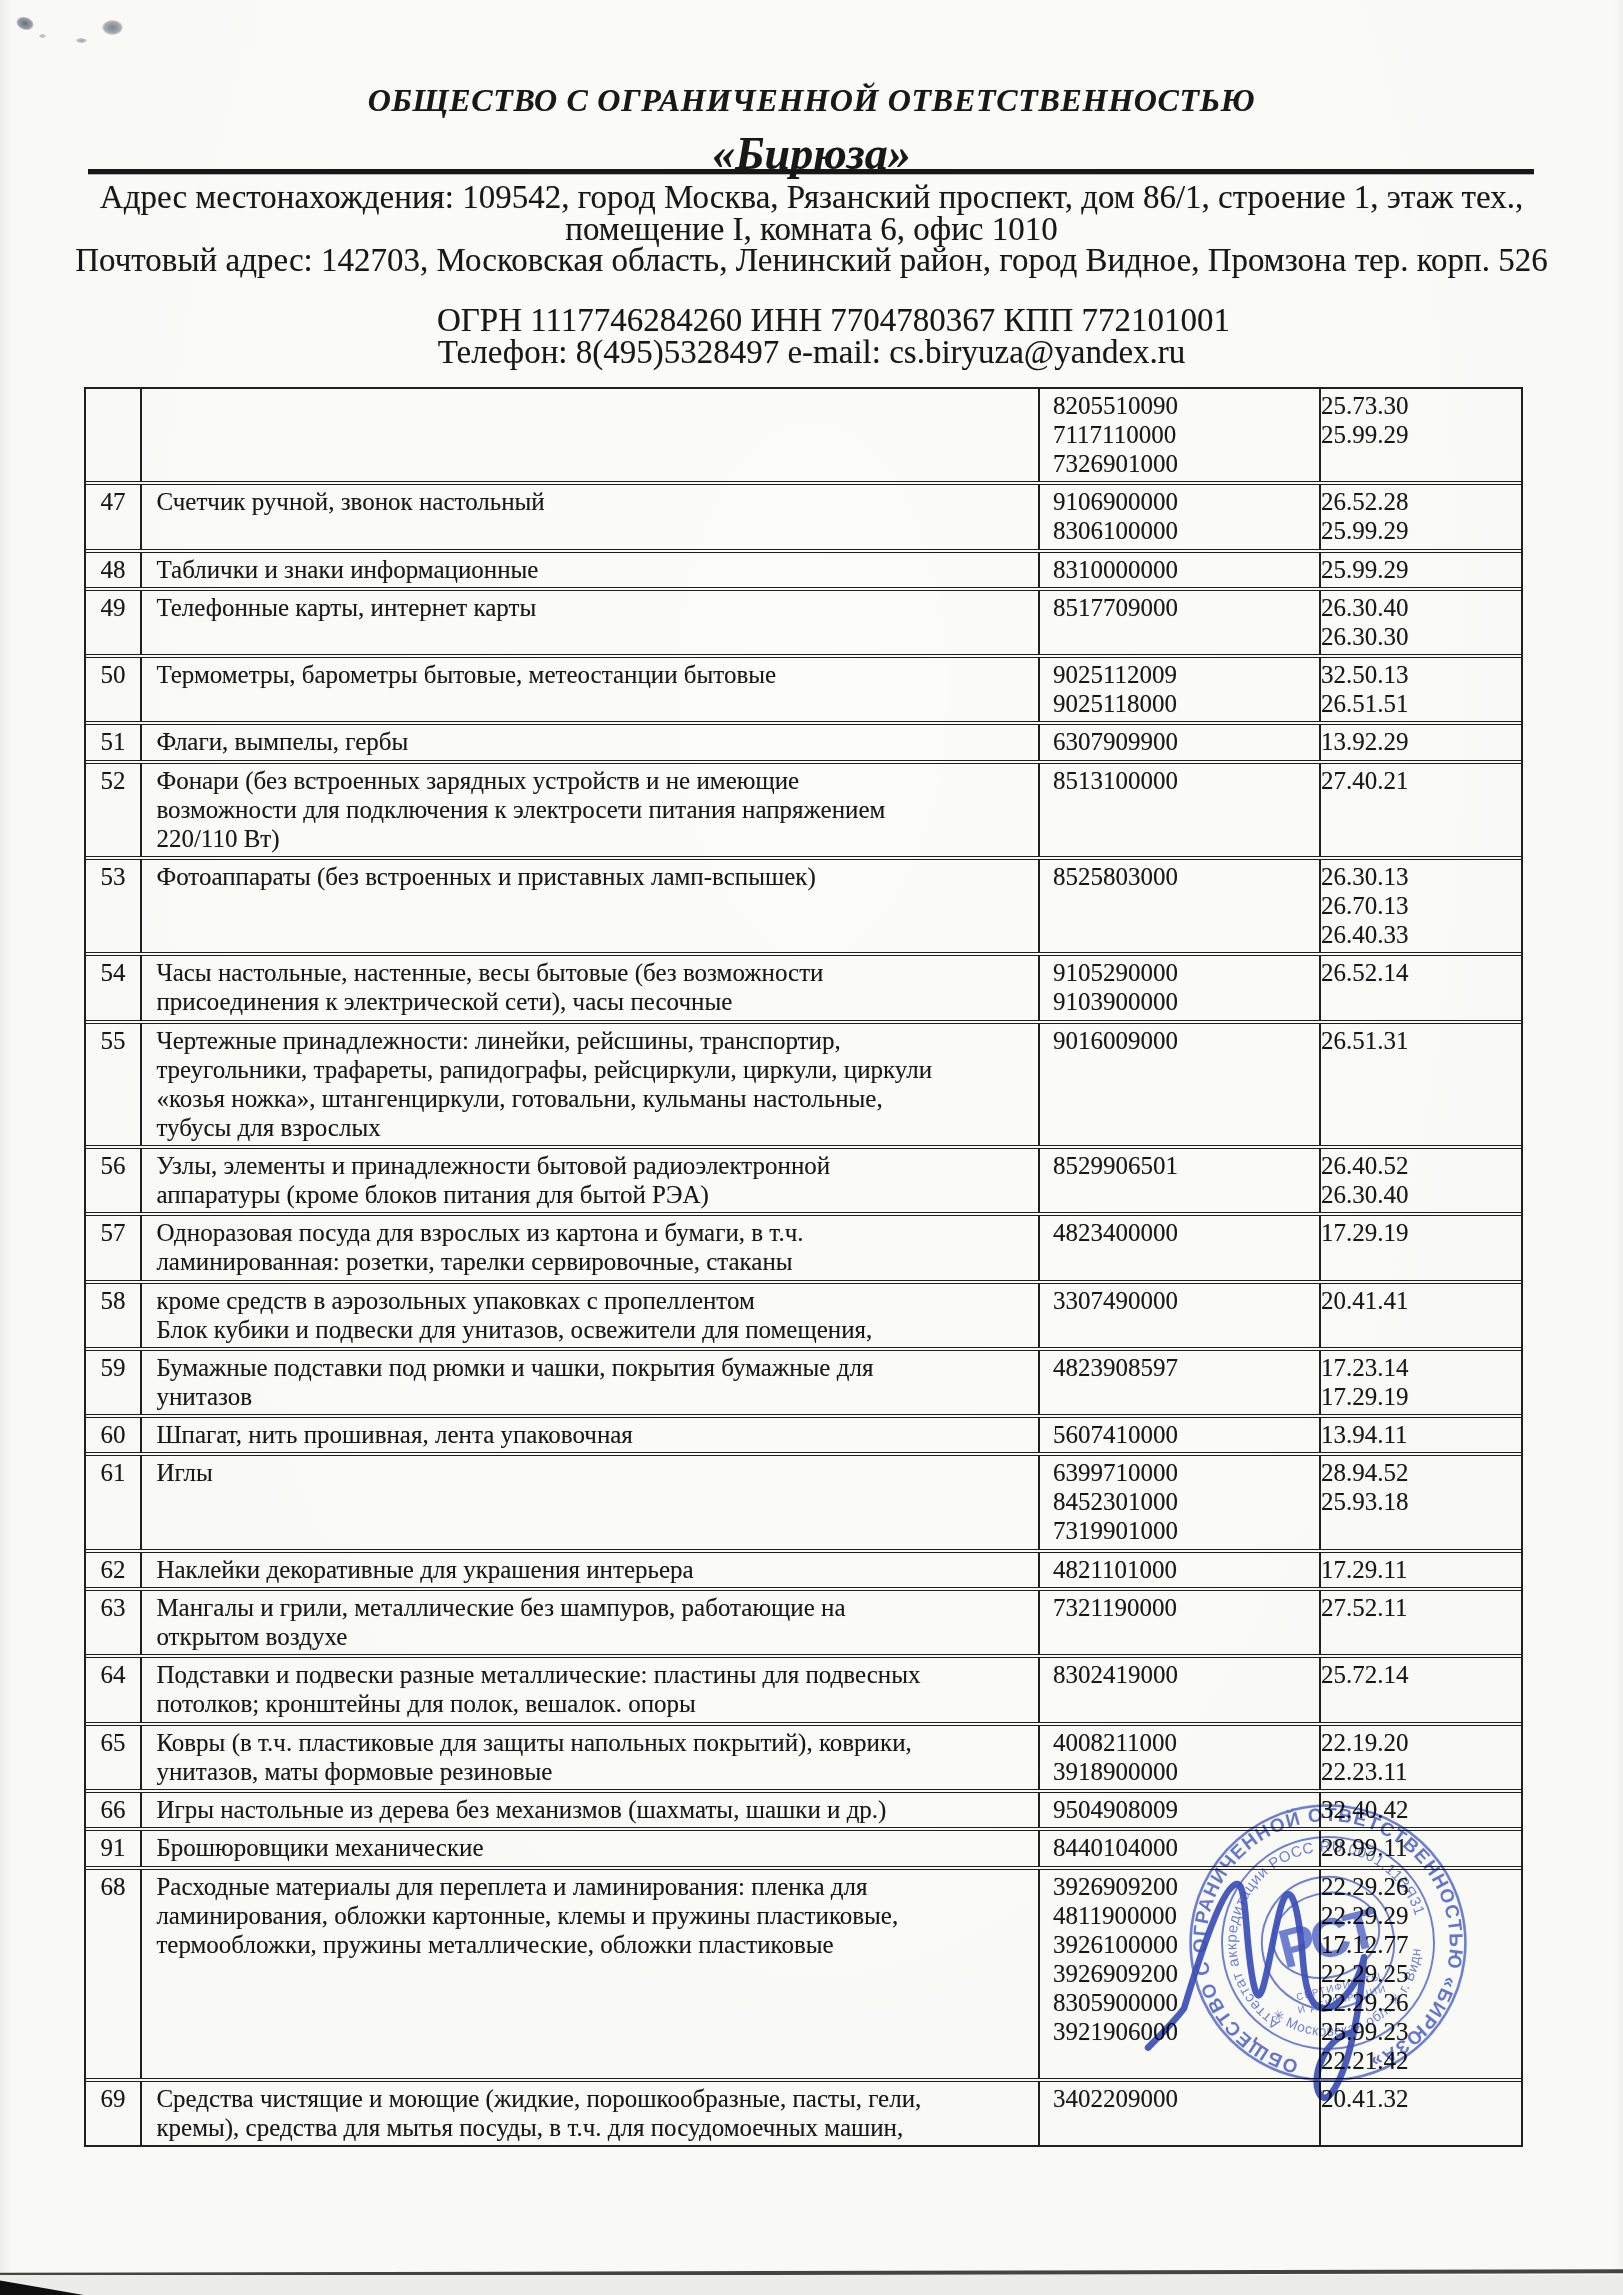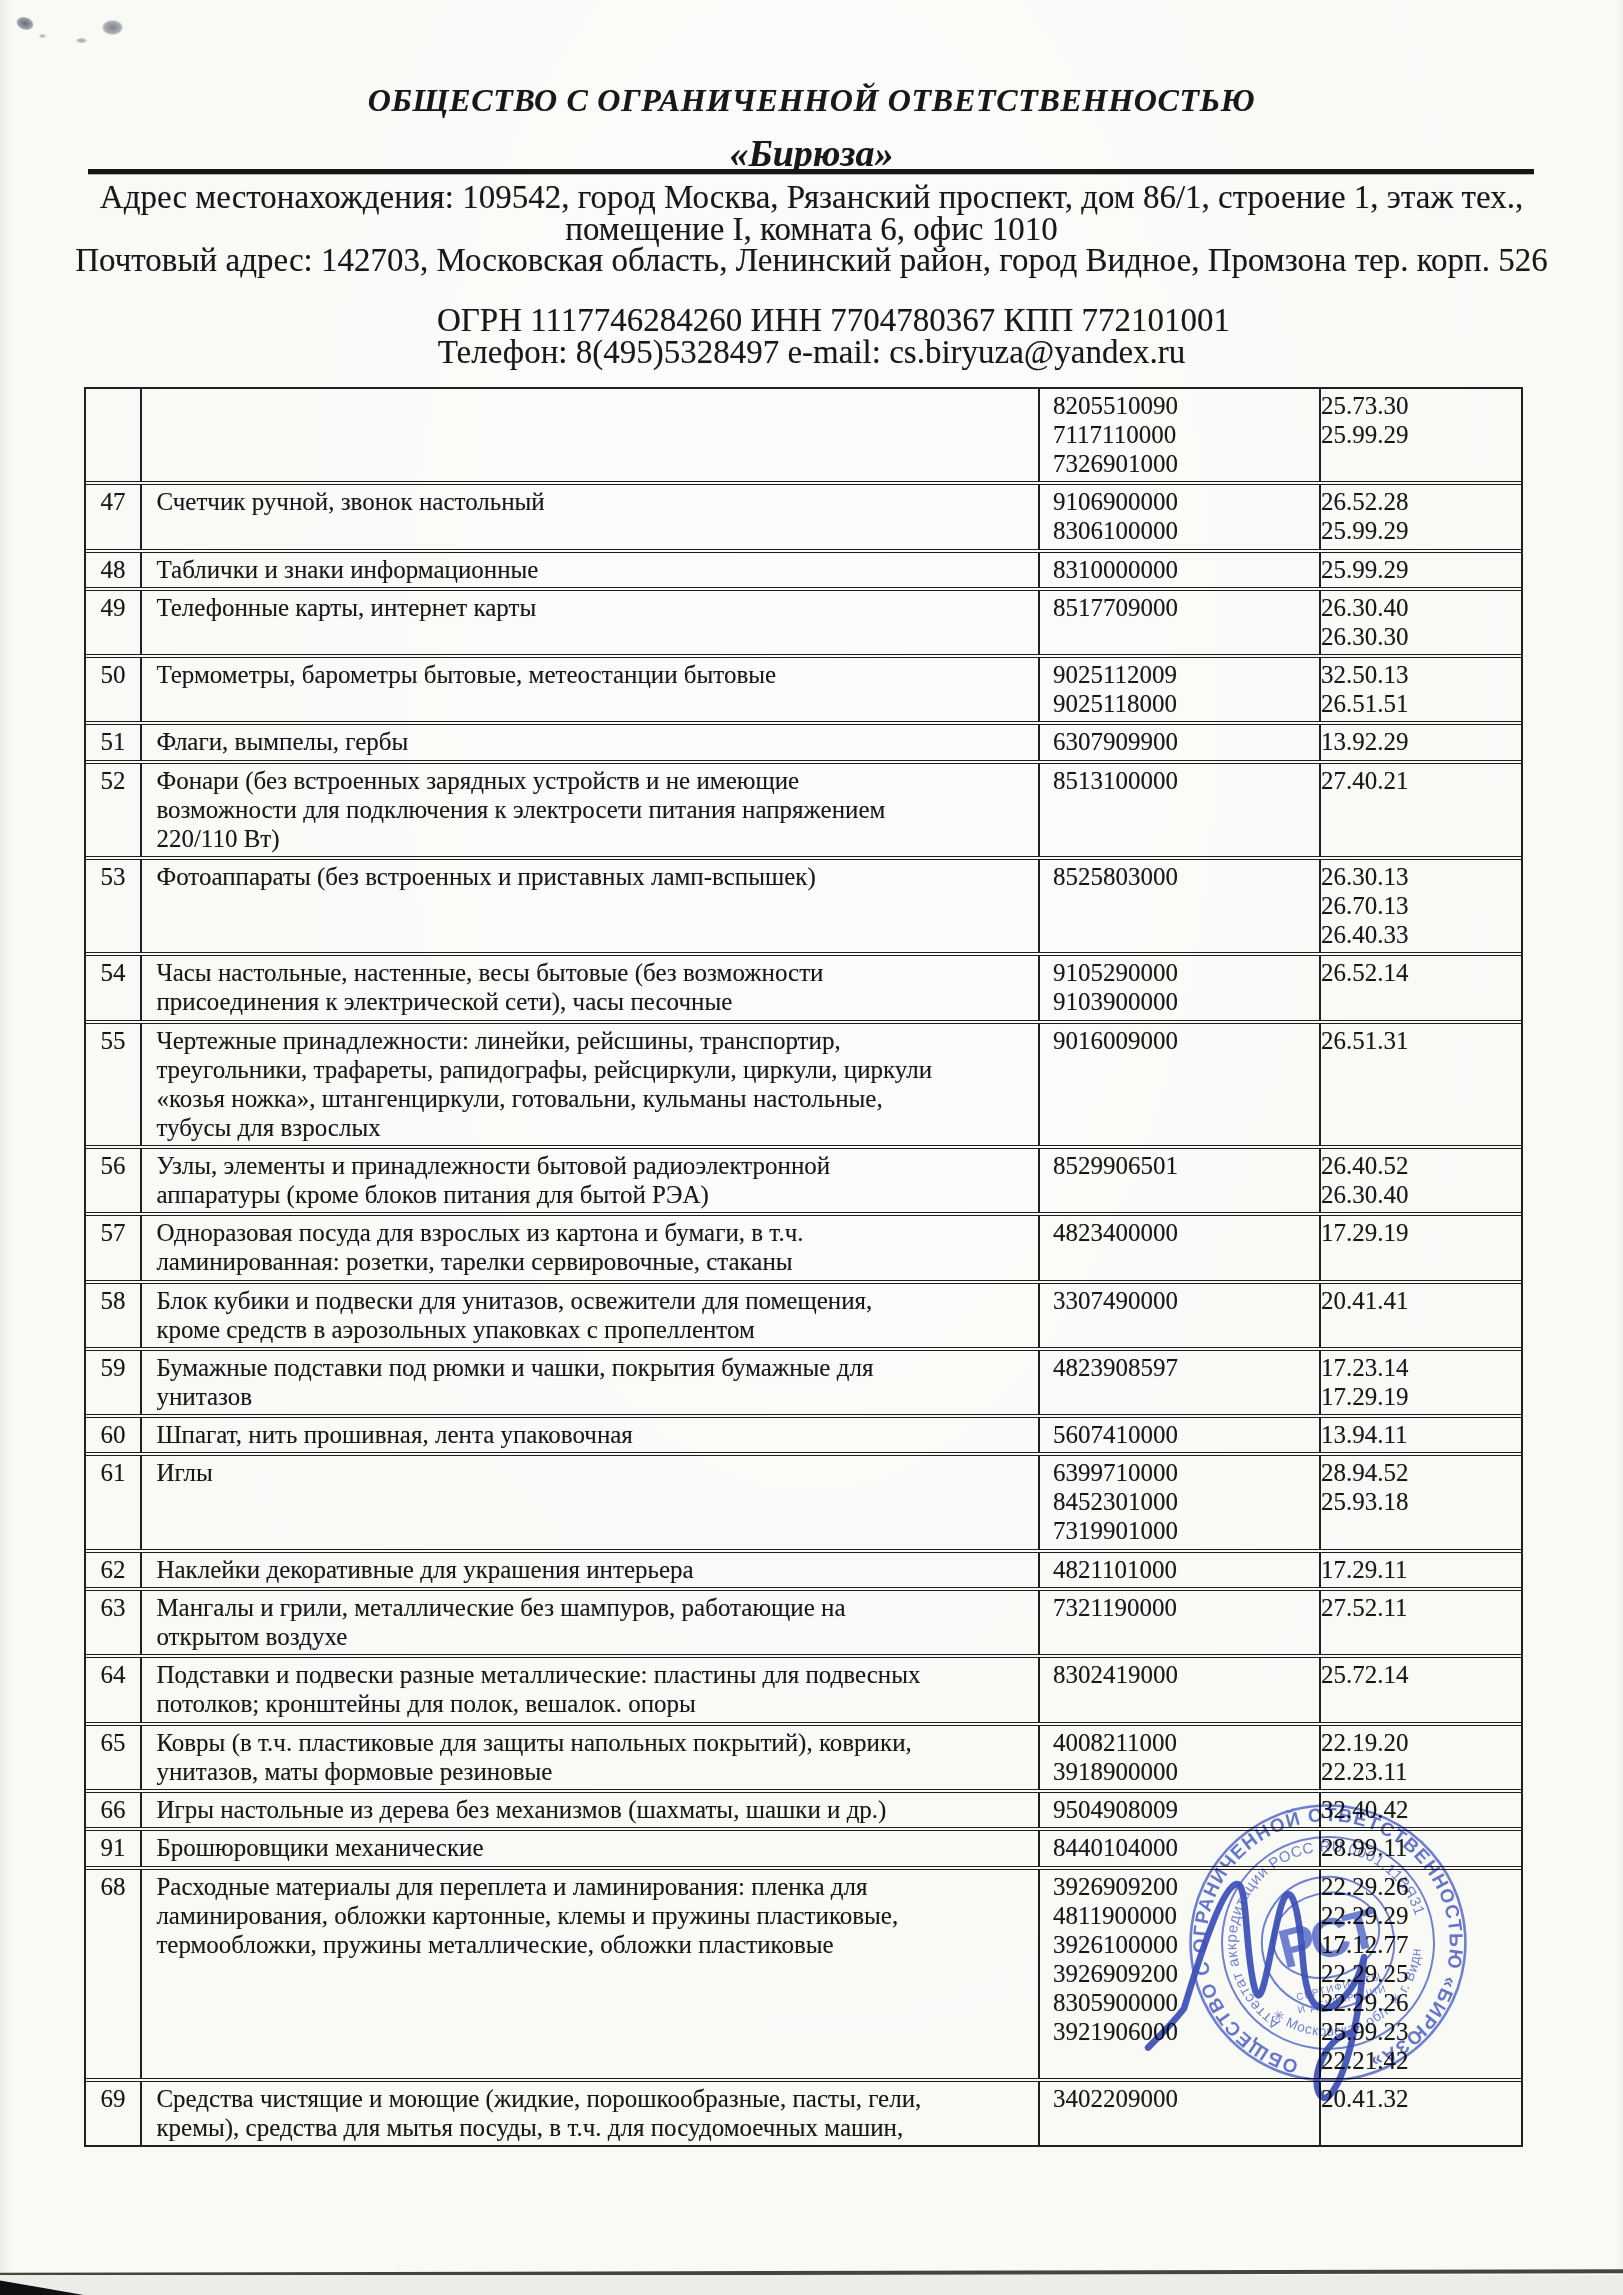--- a/index.html
+++ b/index.html
@@ -13,21 +13,21 @@
     overflow:hidden;
     font-family:"Liberation Serif", serif;
     color:#181818;
   }
   .txt { text-shadow:0 0 0.7px rgba(20,20,20,0.35); }
 
   
   .title1 { position:absolute; top:73px; left:0; right:0; text-align:center;
     font-size:32px; line-height:54px; font-weight:bold; font-style:italic; letter-spacing:0.7px; }
   .title2 { position:absolute; top:128px; left:0; right:0; text-align:center;
-    font-size:38px; line-height:51px; font-weight:bold; font-style:italic; }
+    font-size:46px; line-height:51px; font-weight:bold; font-style:italic; }
   .rule { position:absolute; top:169px; left:88px; width:1446px; height:5.2px; background:#171717;
     box-shadow:0 0.7px 0 rgba(0,0,0,0.4); }
   .hline { position:absolute; left:0; right:0; text-align:center; font-size:33px; line-height:33px; }
   .a1 { top:181px; } .a2 { top:213px; } .a3 { top:244px; }
   .a4 { top:304px;margin-left:44px; } .a5 { top:336px; }
 
   
   .tbl { position:absolute; left:84px; top:387px; width:1439px;
     border:2px solid #202020; box-sizing:border-box; background:transparent; }
   .row { display:grid; grid-template-columns:56px 898px 281px 200px; }
@@ -256,22 +256,22 @@
         </div>
       <div class="cell c4">
           <div class="ln">17.29.19</div>
         </div>
     </div>
       <div class="row">
       <div class="cell c1">
           <div class="ln">58</div>
         </div>
       <div class="cell c2">
+          <div class="ln">кроме средств в аэрозольных упаковках с пропеллентом</div>
           <div class="ln">Блок кубики и подвески для унитазов, освежители для помещения,</div>
-          <div class="ln">кроме средств в аэрозольных упаковках с пропеллентом</div>
         </div>
       <div class="cell c3">
           <div class="ln">3307490000</div>
         </div>
       <div class="cell c4">
           <div class="ln">20.41.41</div>
         </div>
     </div>
       <div class="row">
       <div class="cell c1">

